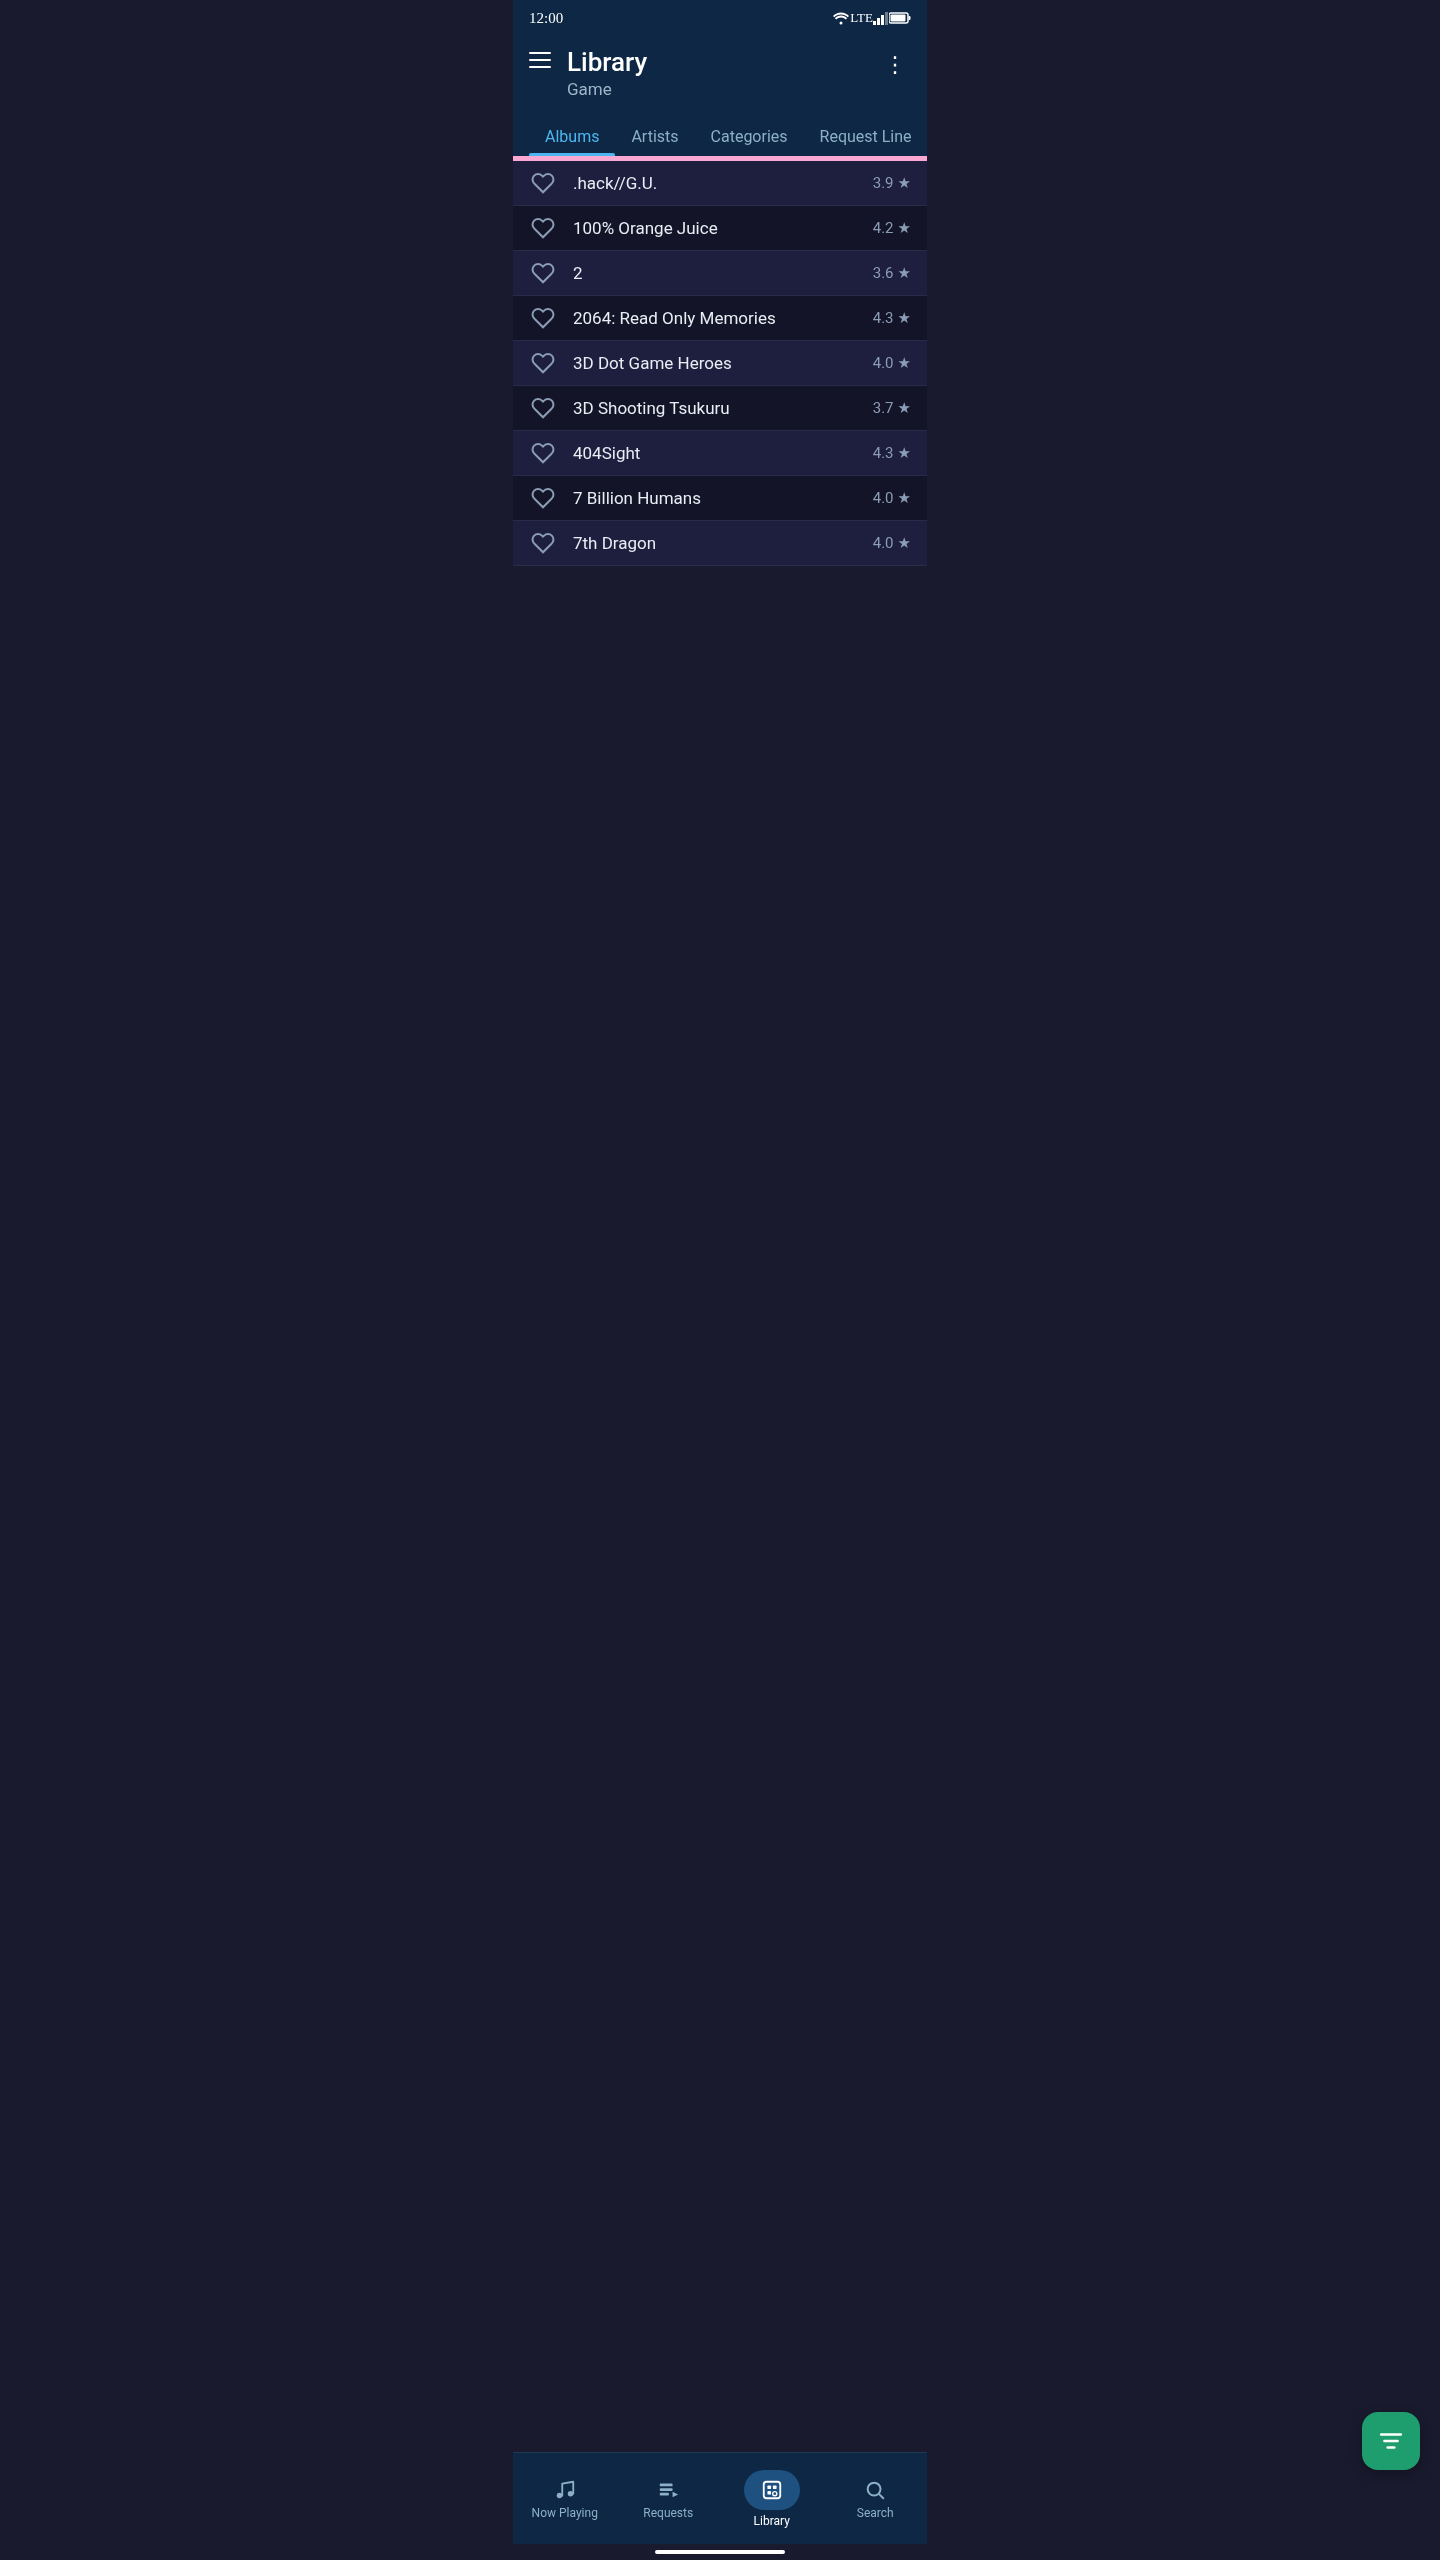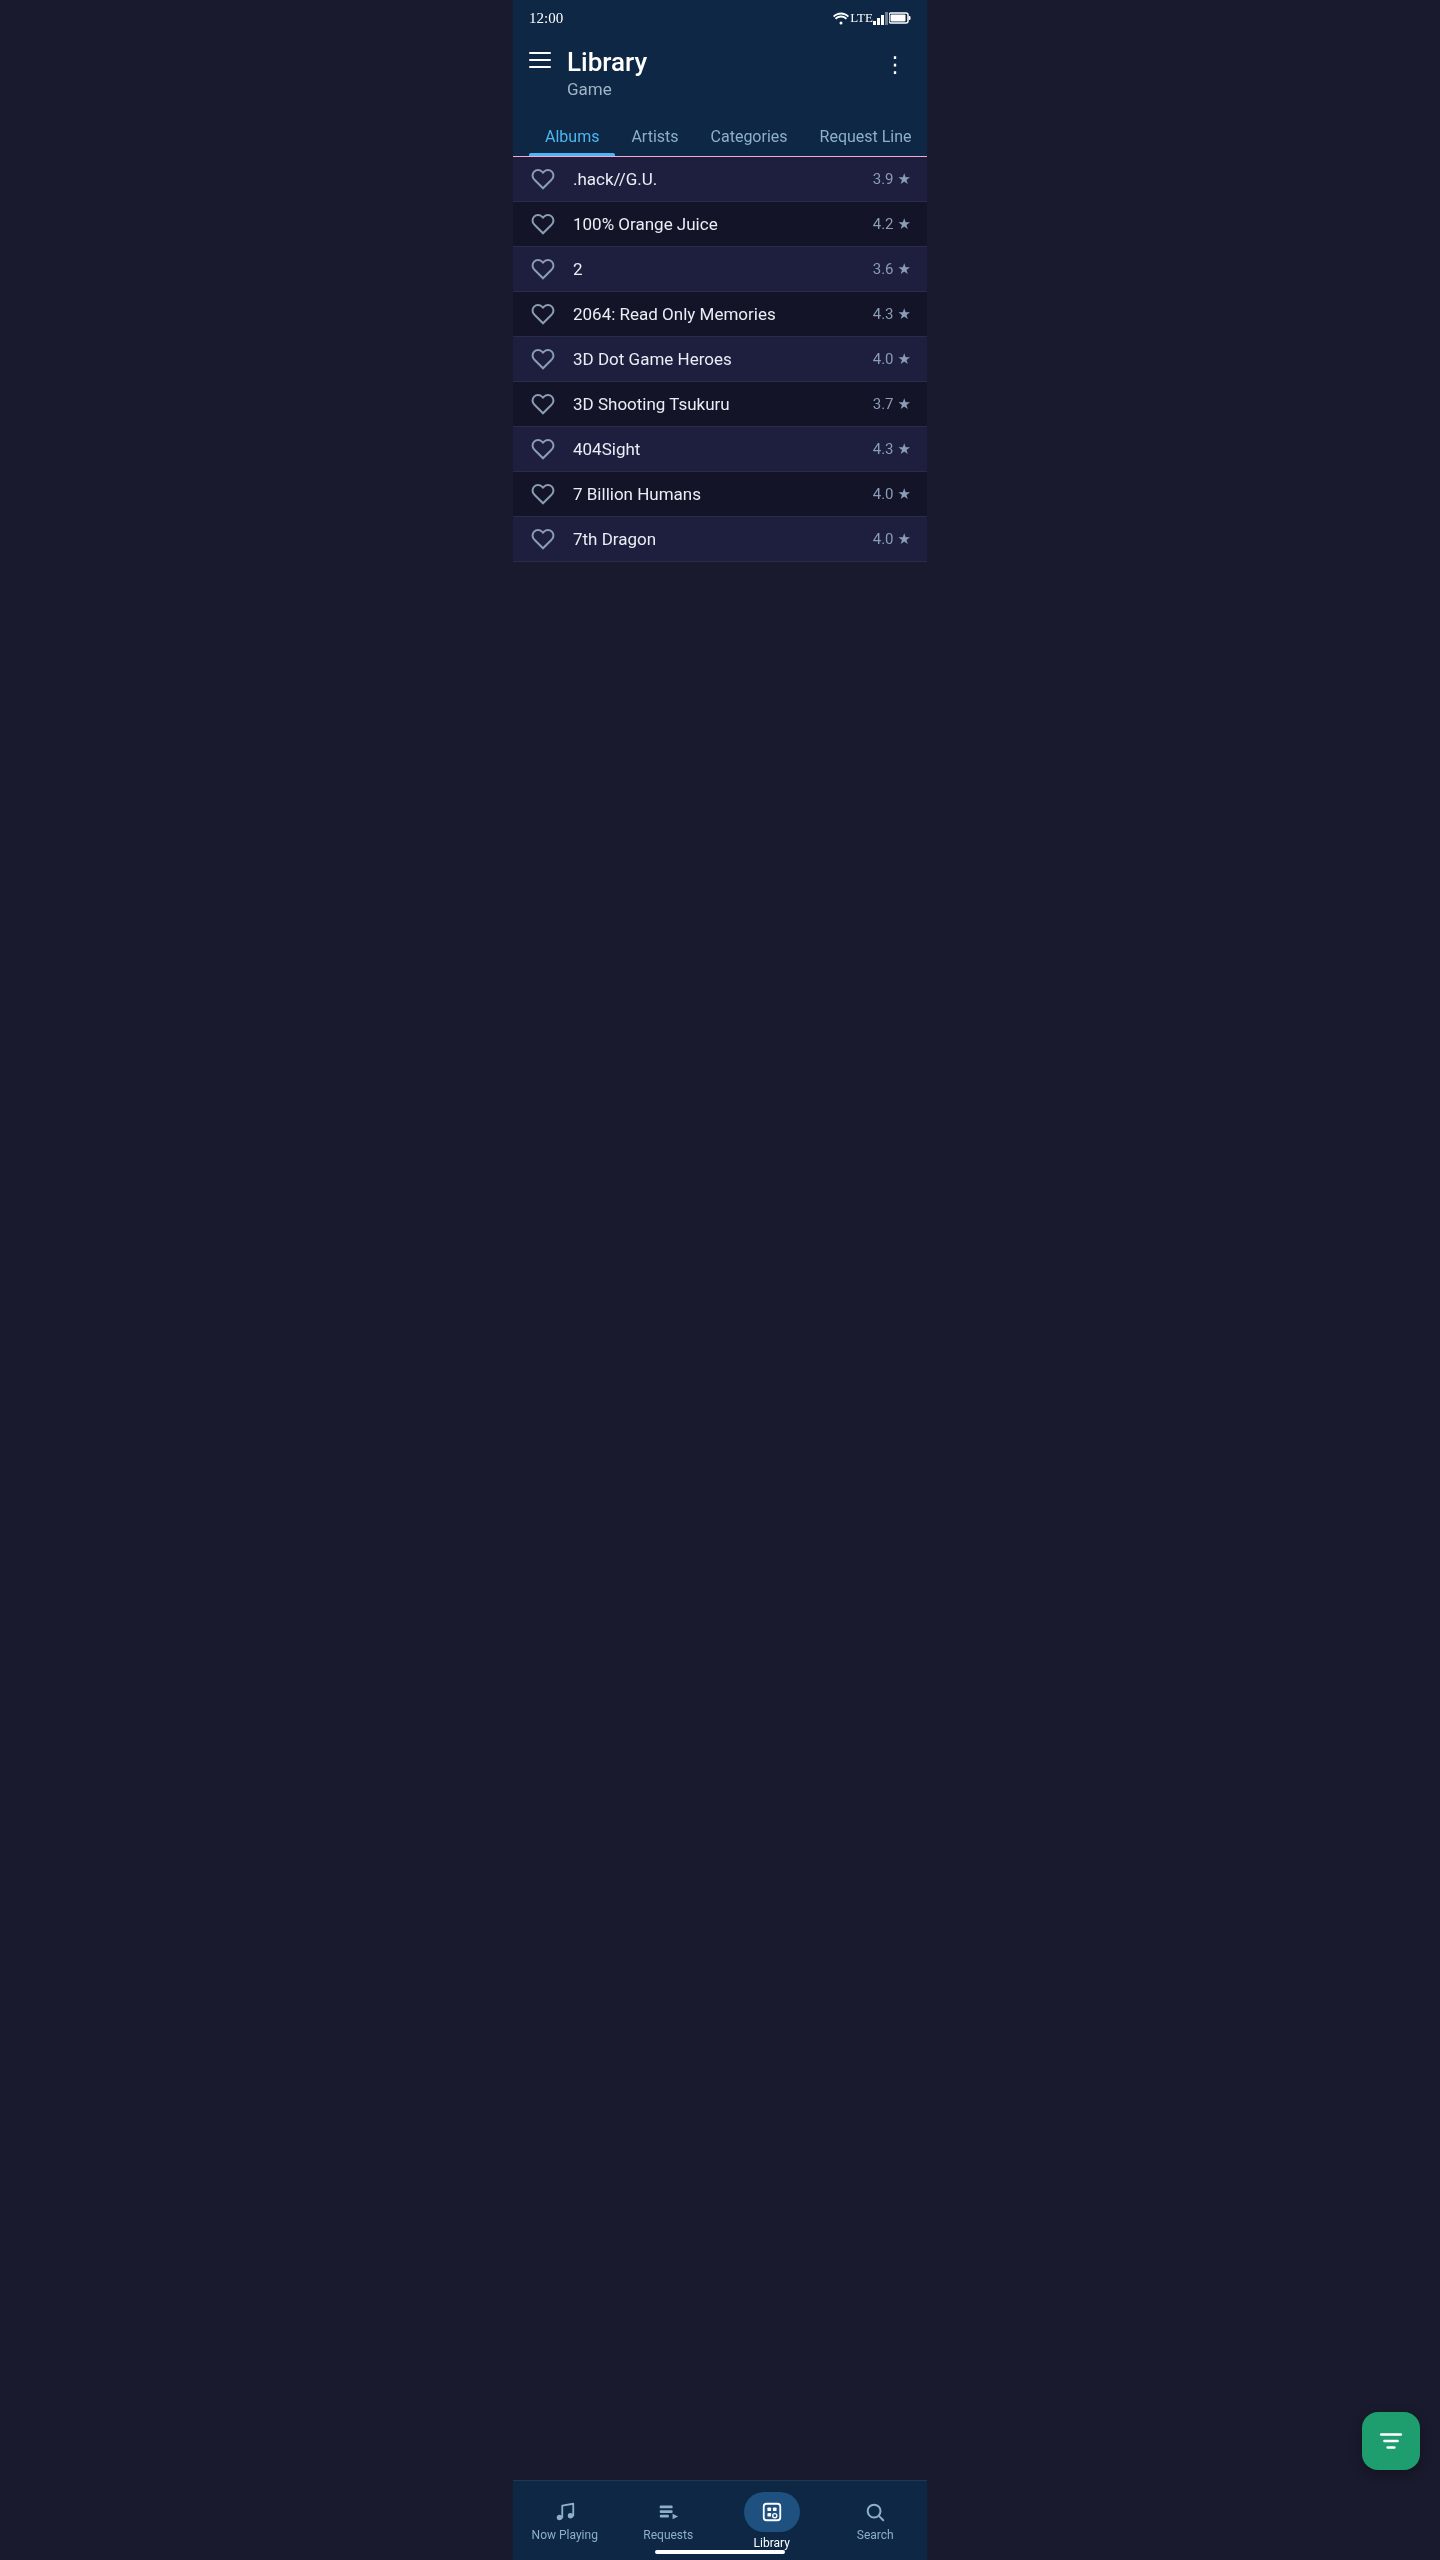--- a/index.html
+++ b/index.html
@@ -98,21 +98,21 @@
       cursor: pointer;
       padding: 4px;
       letter-spacing: 1px;
     }
 
     
     .tabs {
       background: #0d2744;
       display: flex;
       padding: 0 16px;
-      border-bottom: 1px solid #f9a8d4;
+      border-bottom: 5px solid #f9a8d4;
     }
 
     .tab {
       padding: 12px 16px 10px;
       font-size: 16px;
       color: #8dafc8;
       cursor: pointer;
       position: relative;
       white-space: nowrap;
     }
@@ -202,27 +202,27 @@
       width: 26px;
       height: 26px;
       fill: none;
       stroke: #fff;
       stroke-width: 2.5;
     }
 
     
     .bottom-nav {
       position: fixed;
-      bottom: 0;
+      bottom: 16px;
       left: 50%;
       transform: translateX(-50%);
       width: 414px;
       background: #0d2744;
       display: flex;
-      height: 80px;
+      height: 92px;
       border-top: 1px solid #1e3a52;
     }
 
     .nav-item {
       flex: 1;
       display: flex;
       flex-direction: column;
       align-items: center;
       justify-content: center;
       gap: 4px;

